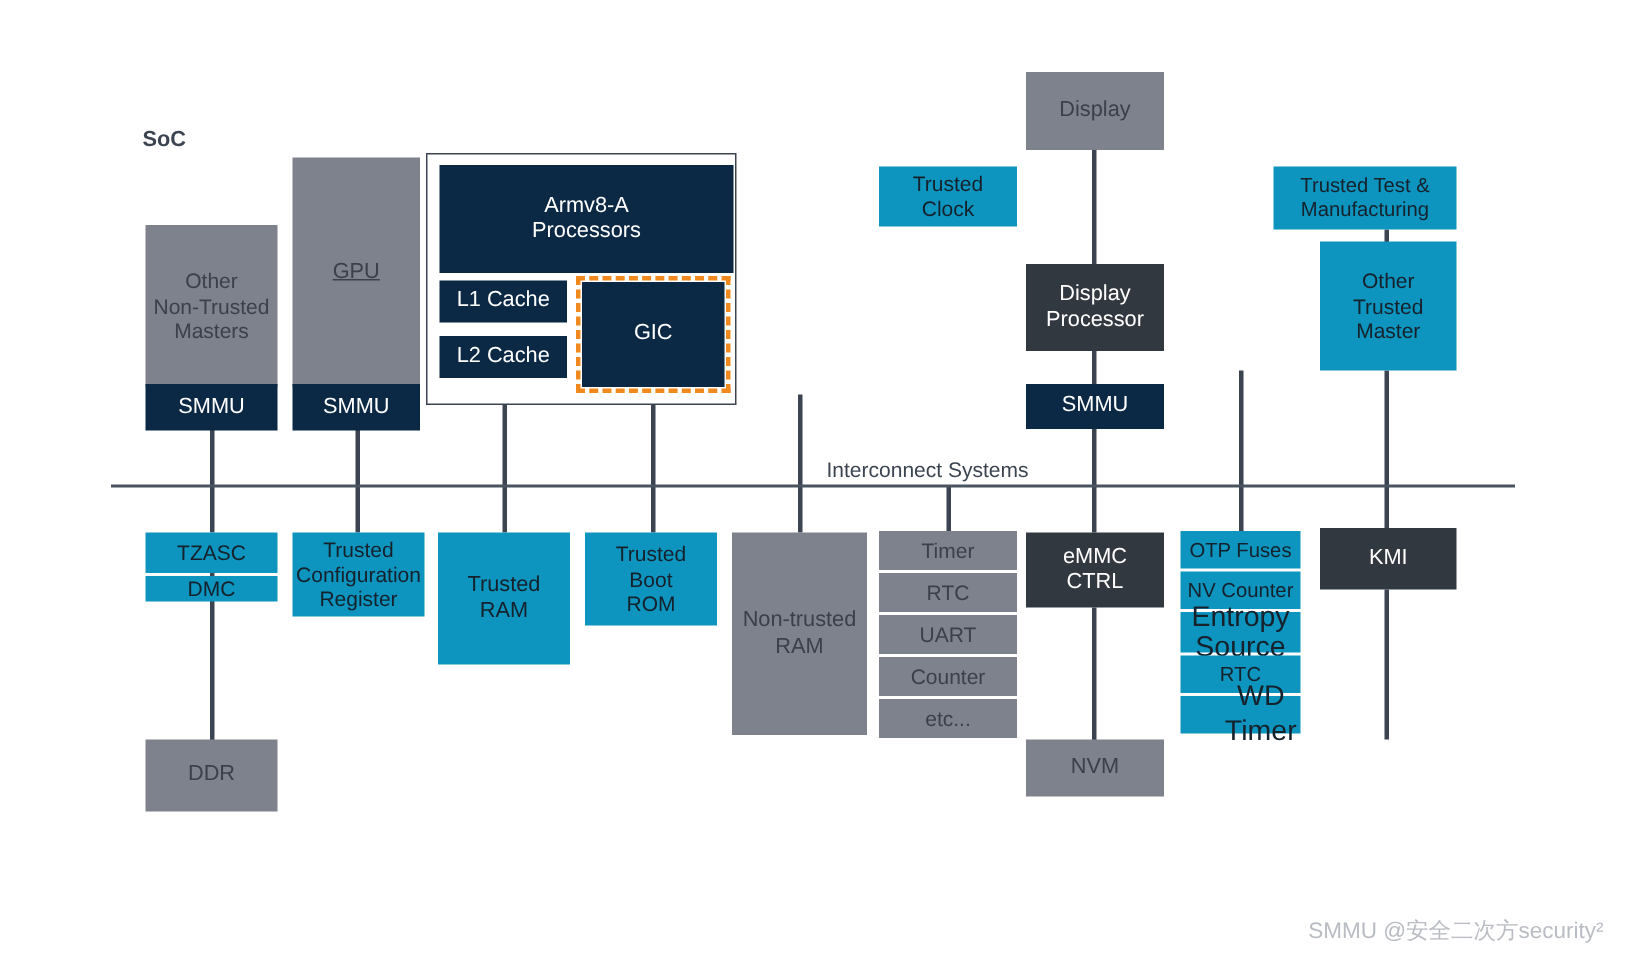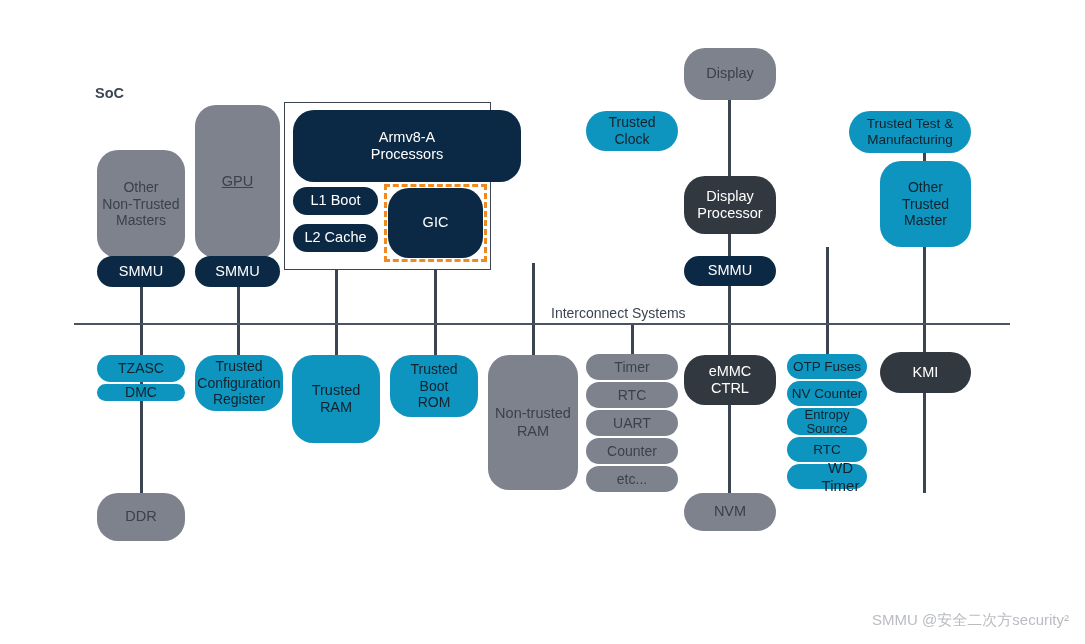--- a/index.html
+++ b/index.html
@@ -17,21 +17,20 @@
   .node{
     position:absolute;
     box-sizing:border-box;
     display:flex;
     align-items:center;
     justify-content:center;
     text-align:center;
     line-height:1.18;
     z-index:3;
     white-space:pre-line;
-    border-radius:21px;
   }
   .gray{ background:#7e828d; color:#3b4049; }
   .navy{ background:#0b2844; color:#ffffff; }
   .cyan{ background:#0d95bf; color:#15212b; }
   .charcoal{ background:#323840; color:#ffffff; }
 
   .line{
     position:absolute;
     background:#3b4450;
     z-index:1;
@@ -155,23 +154,23 @@
 
   <div class="node gray" style="left:195px;top:105px;width:85px;height:153px;font-size:14.5px;text-decoration:underline;">GPU</div>
   <div class="node navy" style="left:195px;top:256px;width:85px;height:31px;font-size:14.5px;">SMMU</div>
 
   <div class="node cyan" style="left:97px;top:355px;width:88px;height:27px;font-size:14px;">TZASC</div>
   <div class="node cyan" style="left:97px;top:384px;width:88px;height:17px;font-size:14px;">DMC</div>
   <div class="node cyan" style="left:195px;top:355px;width:88px;height:56px;font-size:14px;">Trusted
 Configuration
 Register</div>
 
-  <div class="node navy" style="left:293px;top:110px;width:228px;height:72px;font-size:14.5px;">Armv8-A
+  <div class="node navy" style="left:293px;top:110px;width:196px;height:72px;font-size:14.5px;">Armv8-A
 Processors</div>
-  <div class="node navy" style="left:293px;top:187px;width:85px;height:28px;font-size:14.5px;">L1 Boot</div>
+  <div class="node navy" style="left:293px;top:187px;width:85px;height:28px;font-size:14.5px;">L1 Cache</div>
   <div class="node navy" style="left:293px;top:224px;width:85px;height:28px;font-size:14.5px;">L2 Cache</div>
   <div class="node navy" style="left:388px;top:188px;width:95px;height:70px;font-size:14.5px;">GIC</div>
   <div id="gic-dashed"></div>
 
   <div class="node cyan" style="left:292px;top:355px;width:88px;height:88px;font-size:14.5px;">Trusted
 RAM</div>
   <div class="node cyan" style="left:390px;top:355px;width:88px;height:62px;font-size:14px;">Trusted
 Boot
 ROM</div>
 
@@ -193,24 +192,24 @@
   <div class="node charcoal" style="left:684px;top:176px;width:92px;height:58px;font-size:14.5px;">Display
 Processor</div>
   <div class="node navy" style="left:684px;top:256px;width:92px;height:30px;font-size:14.5px;">SMMU</div>
   <div class="node charcoal" style="left:684px;top:355px;width:92px;height:50px;font-size:14.5px;">eMMC
 CTRL</div>
   <div class="node gray" style="left:684px;top:493px;width:92px;height:38px;font-size:14.5px;">NVM</div>
 
   <div class="stack" style="left:787px;top:354px;width:80px;">
     <div class="node cyan" style="height:25px;font-size:13.5px;">OTP Fuses</div>
     <div class="node cyan" style="height:25px;font-size:13.5px;">NV Counter</div>
-    <div class="node cyan" style="height:27px;font-size:13px;line-height:1.02;">Entropy
+    <div class="node cyan" style="height:27px;font-size:19px;line-height:1.02;">Entropy
 Source</div>
     <div class="node cyan" style="height:25px;font-size:13.5px;">RTC</div>
-    <div class="node cyan" style="height:25px;font-size:15px;padding-left:27px;">WD Timer</div>
+    <div class="node cyan" style="height:25px;font-size:19px;padding-left:27px;">WD Timer</div>
   </div>
 
   <div class="node cyan" style="left:849px;top:111px;width:122px;height:42px;font-size:13.5px;">Trusted Test &amp;
 Manufacturing</div>
   <div class="node cyan" style="left:880px;top:161px;width:91px;height:86px;font-size:14px;">Other
 Trusted
 Master</div>
   <div class="node charcoal" style="left:880px;top:352px;width:91px;height:41px;font-size:14.5px;">KMI</div>
 
   <div id="watermark">SMMU @安全二次方security²</div>

